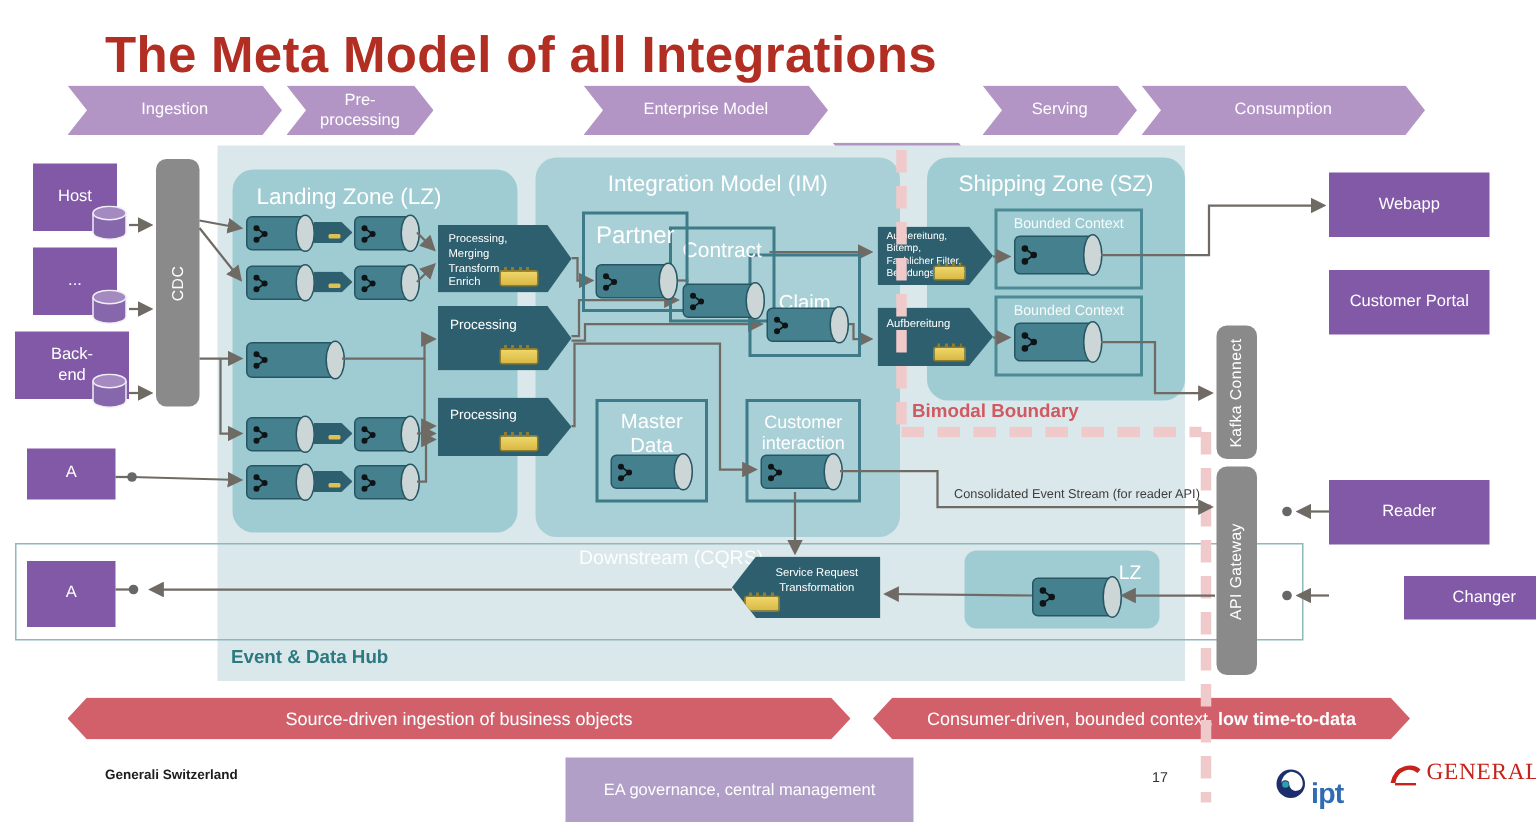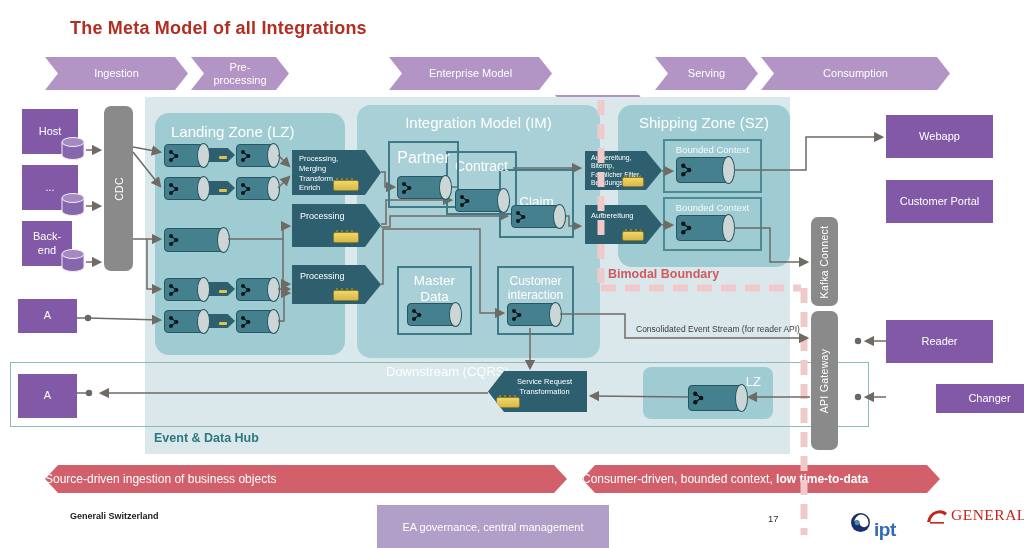--- a/index.html
+++ b/index.html
@@ -1,21 +1,21 @@
 <!DOCTYPE html>
 <html><head>
 <meta charset="utf-8">
 <style>
   html,body{margin:0;padding:0;background:#fff;}
   #canvas{position:relative;width:1024px;height:548px;background:#fff;overflow:hidden;
           font-family:"Liberation Sans","DejaVu Sans",sans-serif;}
   .abs{position:absolute;}
   .pre{white-space:pre-line;}
   
-  #title{left:70px;top:18px;font-size:18px;font-weight:bold;color:#b22d22;letter-spacing:.2px;}
+  #title{left:70px;top:18px;font-size:34px;font-weight:bold;color:#b22d22;letter-spacing:.2px;}
   
   .chev{position:absolute;top:57px;height:33px;background:#b294c5;color:#fff;
         display:flex;align-items:center;justify-content:center;text-align:center;
         font-size:11px;line-height:1.15;
         clip-path:polygon(0 0,calc(100% - 13px) 0,100% 50%,calc(100% - 13px) 100%,0 100%,13px 50%);}
   
   .hub{background:#dbe8eb;}
   .zone{position:absolute;background:#9fccd2;border-radius:14px;color:#fff;}
   .zone-title{font-size:15px;color:#fff;}
   
@@ -40,21 +40,21 @@
         clip-path:polygon(0 0,calc(100% - 16px) 0,100% 50%,calc(100% - 16px) 100%,0 100%);}
   .pent-left{clip-path:polygon(16px 0,100% 0,100% 100%,16px 100%,0 50%);}
   .chip{position:absolute;width:24px;height:9px;background:linear-gradient(#efd76a,#d9b945);
         border:1px solid #8f7c2c;border-radius:2px;}
   .chip:before{content:"";position:absolute;top:-3px;left:2px;right:2px;height:3px;
         background:repeating-linear-gradient(90deg,#8f7c2c 0 2px,transparent 2px 5px);}
   
   .entity{position:absolute;border:2px solid #3e7a87;color:#fff;text-align:center;}
   
   .band{position:absolute;height:28px;background:#d2606b;color:#fff;display:flex;align-items:center;
-        font-size:12px;
+        justify-content:center;font-size:12px;
         clip-path:polygon(13px 0,calc(100% - 13px) 0,100% 50%,calc(100% - 13px) 100%,13px 100%,0 50%);}
   #gov-band{position:absolute;background:#b29fc8;color:#fff;display:flex;align-items:center;
         justify-content:center;font-size:11px;}
   .outline-box{position:absolute;border:1.5px solid #8fb8ba;}
   svg.overlay{position:absolute;left:0;top:0;pointer-events:none;}
   .lbl{position:absolute;}
 </style>
 </head>
 <body>
 
@@ -100,21 +100,21 @@
 
   <div class="outline-box" style="left:10px;top:362px;width:857px;height:63px;"></div>
   <div class="lbl" style="left:386px;top:364px;font-size:13px;color:rgba(255,255,255,.92);">Downstream (CQRS)</div>
 
   <div class="pbox" style="left:22px;top:109px;width:56px;height:45px;">
       <span>Host</span>
     </div>
   <div class="pbox" style="left:22px;top:165px;width:56px;height:45px;">
       <span>...</span>
     </div>
-  <div class="pbox" style="left:22px;top:221px;width:50px;height:45px;">
+  <div class="pbox" style="left:10px;top:221px;width:76px;height:45px;">
       <span class="pre">Back-
 end</span>
     </div>
   <div class="pbox" style="left:18px;top:299px;width:59px;height:34px;">
       <span>A</span>
     </div>
   <div class="pbox" style="left:18px;top:374px;width:59px;height:44px;">
       <span>A</span>
     </div>
 

